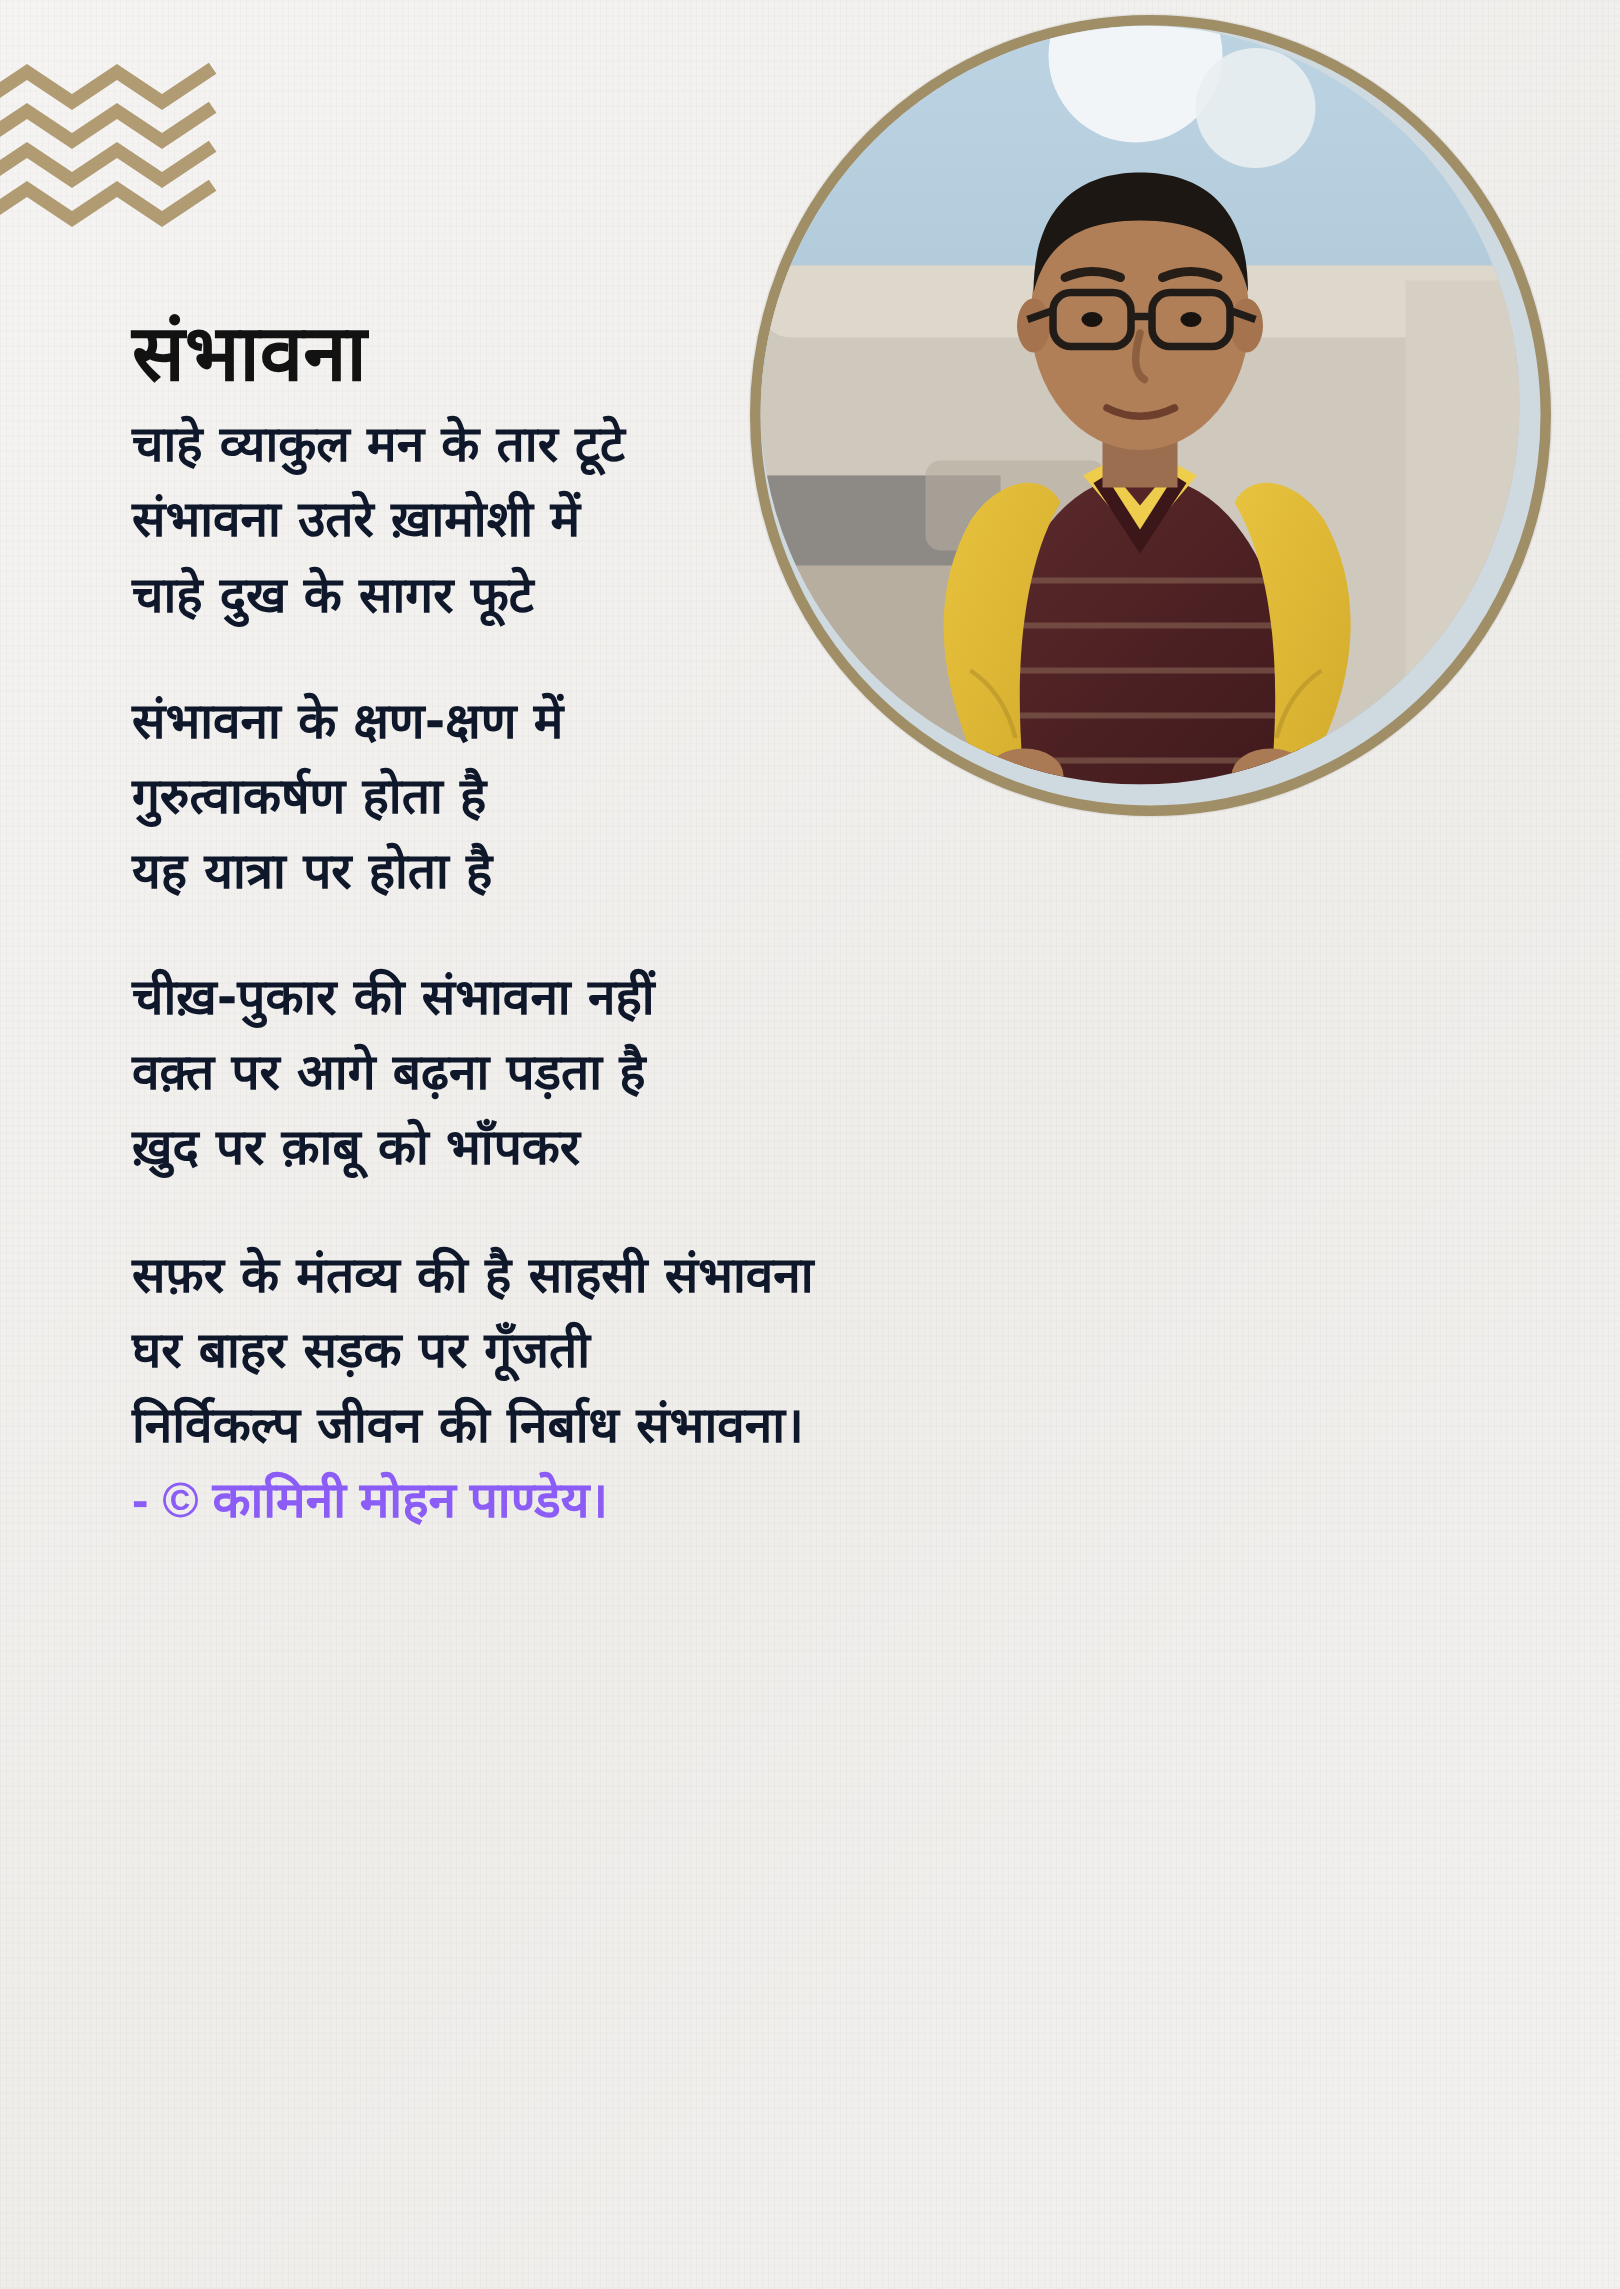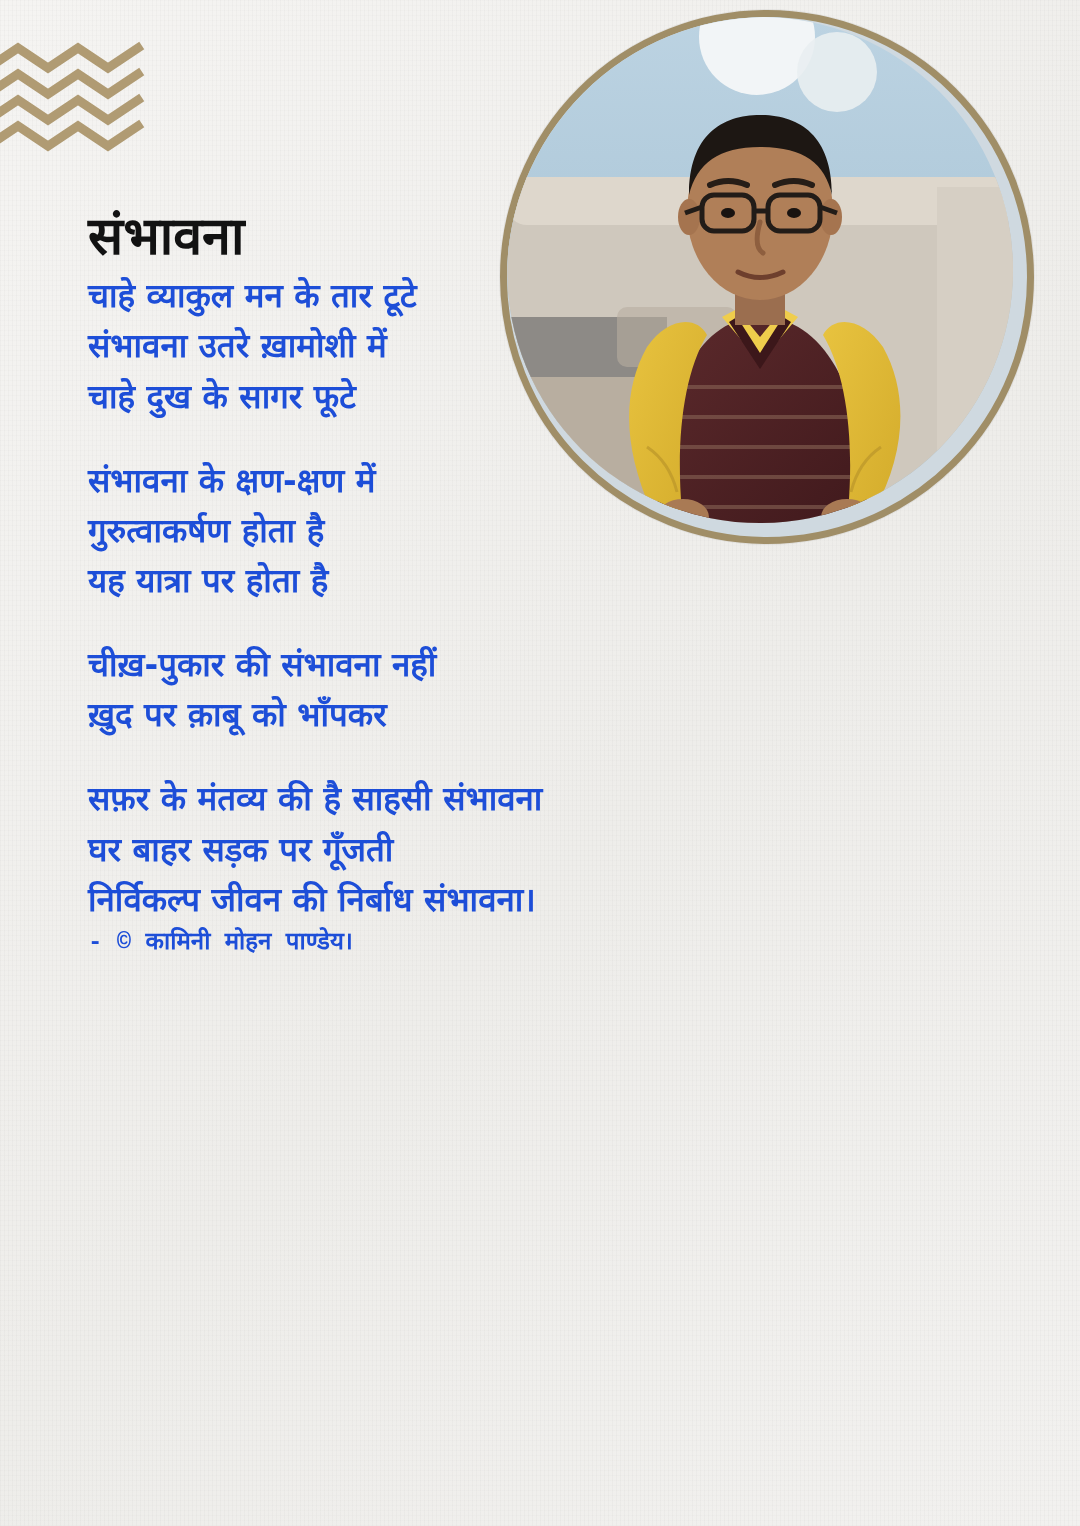--- a/index.html
+++ b/index.html
@@ -74,29 +74,29 @@
     letter-spacing: 0px;
   }
   .stanza {
     margin: 0 0 34px 0;
   }
   .line {
     font-family: "DejaVu Sans", sans-serif;
     font-weight: bold;
     font-size: 33px;
     line-height: 1.52;
-    color: #1d4ed8;
+    color: #0f172a;
     white-space: nowrap;
   }
   .signature {
-    font-family: Liberation Mono, monospace;
+    font-family: Liberation Sans, sans-serif;
     font-weight: bold;
-    font-size: 24px;
+    font-size: 33px;
     line-height: 1.52;
-    color: #1d4ed8;
+    color: #8b5cf6;
     white-space: nowrap;
   }
 </style>
 </head>
 <body>
 
 <div class="page">
 
   <div class="paper-texture"></div>
 
@@ -214,20 +214,21 @@
     </div>
 
     <div class="stanza">
       <div class="line">संभावना के क्षण-क्षण में</div>
       <div class="line">गुरुत्वाकर्षण होता है</div>
       <div class="line">यह यात्रा पर होता है</div>
     </div>
 
     <div class="stanza">
       <div class="line">चीख़-पुकार की संभावना नहीं</div>
+      <div class="line">वक़्त पर आगे बढ़ना पड़ता है</div>
       <div class="line">ख़ुद पर क़ाबू को भाँपकर</div>
     </div>
 
     <div class="stanza">
       <div class="line">सफ़र के मंतव्य की है साहसी संभावना</div>
       <div class="line">घर बाहर सड़क पर गूँजती</div>
       <div class="line">निर्विकल्प जीवन की निर्बाध संभावना।</div>
       <div class="signature">- © कामिनी मोहन पाण्डेय।</div>
     </div>
   </div>

